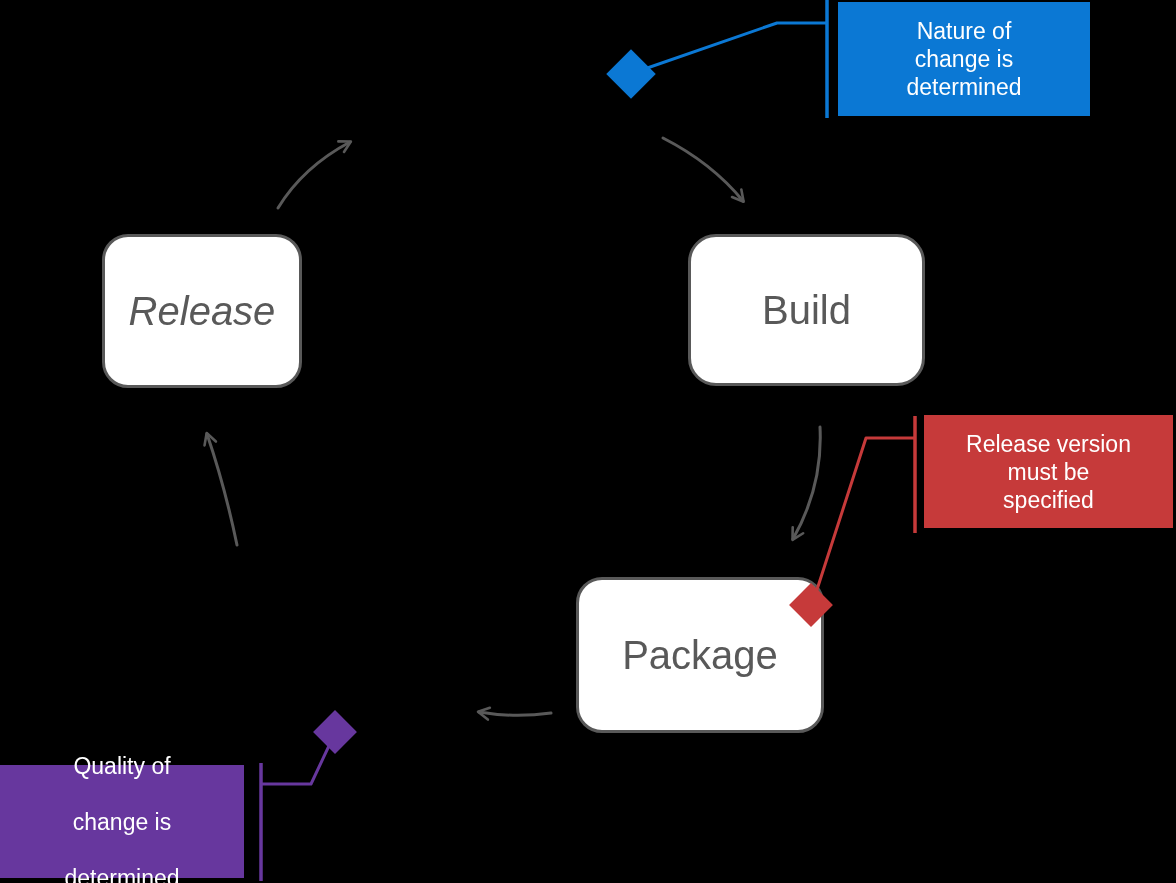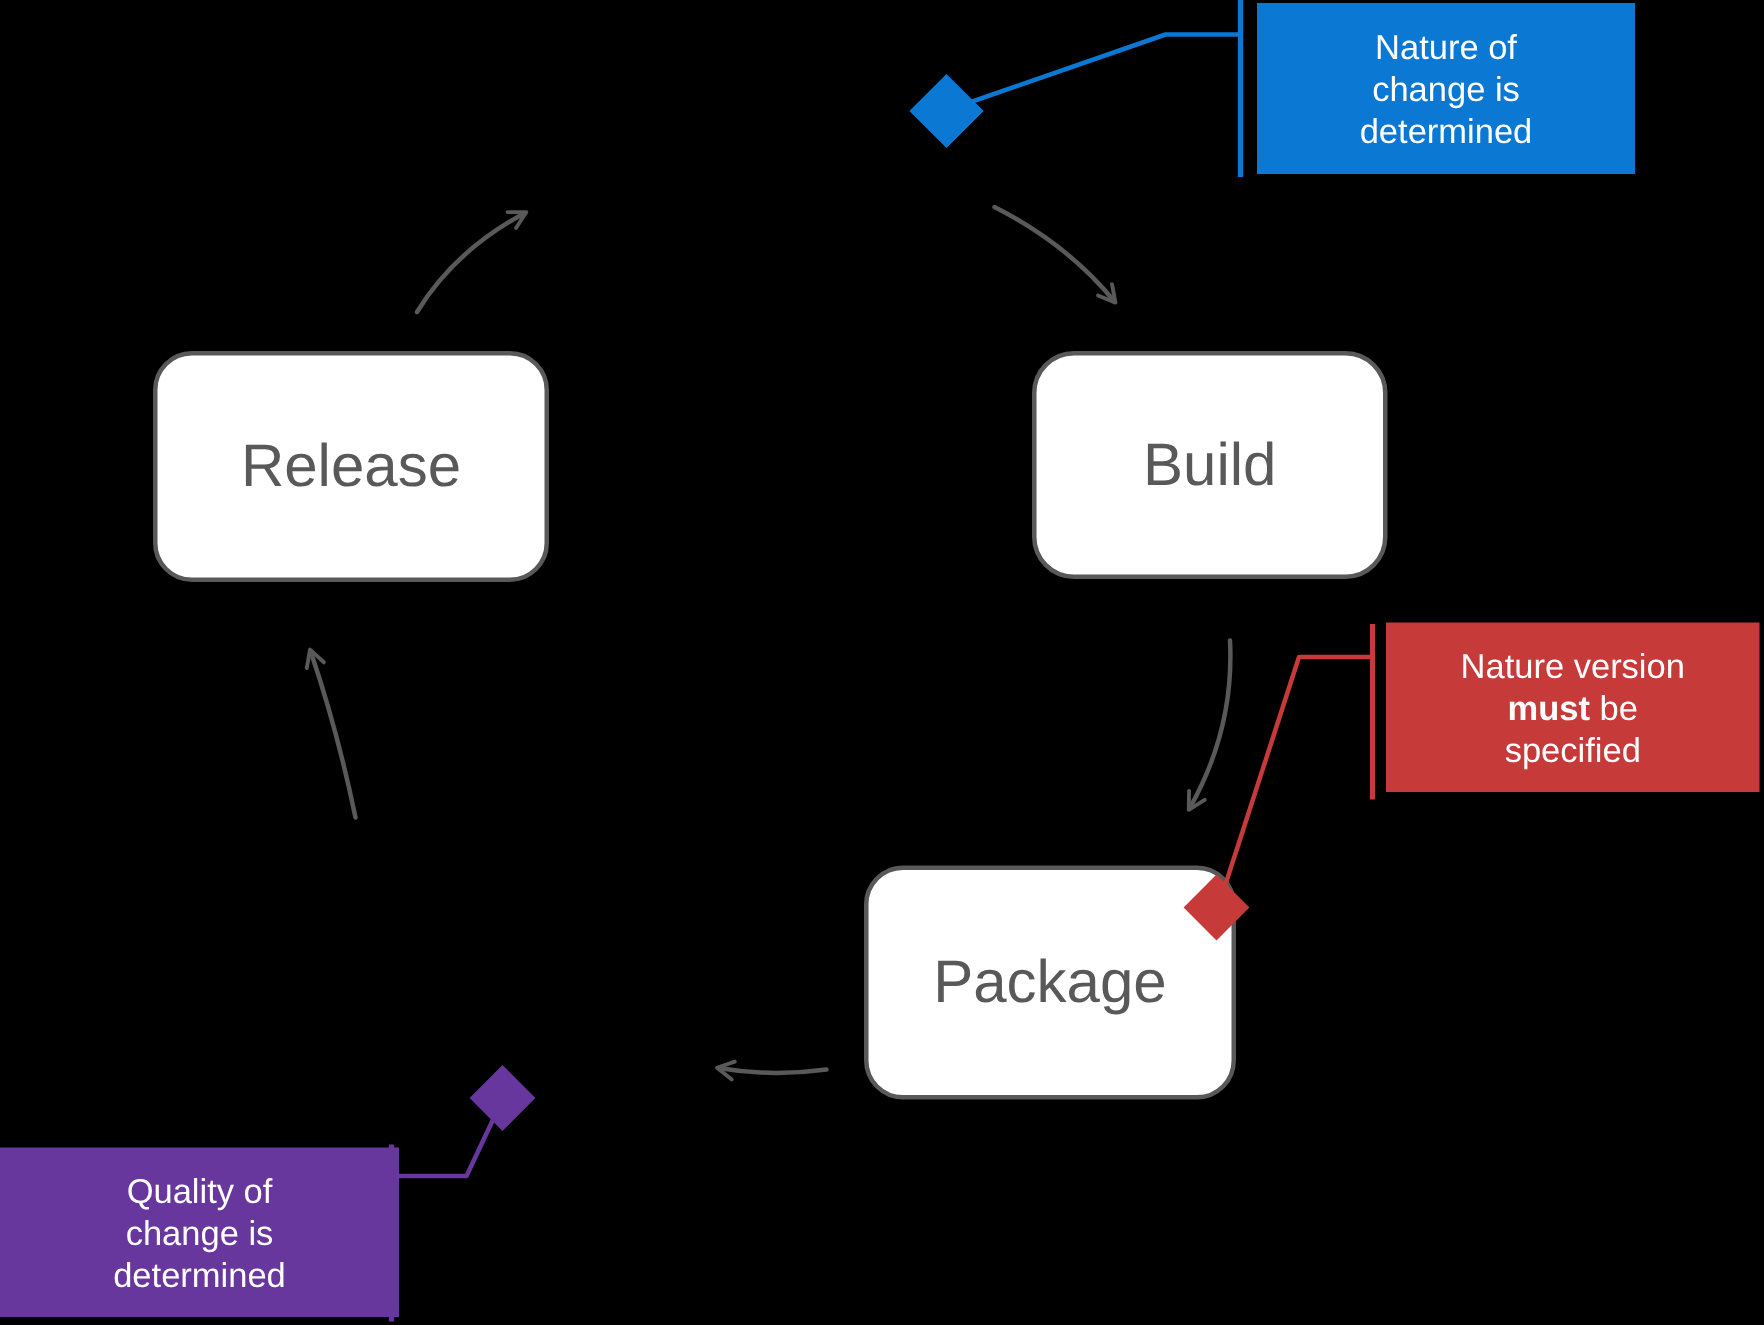--- a/index.html
+++ b/index.html
@@ -9,34 +9,34 @@
   }
   
   .node{
     position:absolute;box-sizing:border-box;
     background:#fff;border:3px solid #595959;border-radius:26px;
     display:flex;align-items:center;justify-content:center;
     text-align:center;color:#595959;font-size:40px;line-height:1.2;
     padding:0 12px;
   }
   .node-make{left:395px;top:22px;width:237px;height:153px;}
-  .node-release{left:102px;top:234px;width:264px;height:154px;}
+  .node-release{left:102px;top:234px;width:200px;height:154px;font-style:italic;}
   .node-build{left:688px;top:234px;width:237px;height:152px;border-radius:28px;}
   .node-validation{left:213px;top:577px;width:235px;height:156px;}
   .node-package{left:576px;top:577px;width:248px;height:156px;}
   
   .callout{
     position:absolute;box-sizing:border-box;color:#fff;
     display:flex;flex-direction:column;align-items:center;justify-content:center;
     text-align:center;font-size:23px;line-height:28px;
   }
-  .callout .bold{font-weight:700;}
+  .callout .bold{font-weight:400;}
   .callout-blue{left:838px;top:2px;width:252px;height:114px;}
   .callout-red{left:924px;top:415px;width:249px;height:113px;}
-  .callout-purple{left:0;top:765px;width:266px;height:113px;}
+  .callout-purple{left:0;top:765px;width:244px;height:113px;gap:28px;}
   
   .overlay{position:absolute;left:0;top:0;width:1176px;height:883px;pointer-events:none;}
   .arrow{fill:none;stroke-width:3;stroke-linecap:round;}
   .conn{fill:none;stroke-width:3;stroke-linecap:round;stroke-linejoin:round;}
   .bar{stroke-width:3.5;stroke-linecap:butt;}
 </style>
 </head>
 <body>
 
 <div class="stage" style="background-color: rgb(0, 0, 0);">
@@ -51,21 +51,21 @@
     <span>Package</span>
   </div>
 
   <div class="callout callout-blue" style="background-color: rgb(11, 120, 212);">
     <div>Nature of</div>
     <div>change is</div>
     <div>determined</div>
   </div>
 
   <div class="callout callout-red" style="background-color: rgb(198, 58, 58);">
-    <div>Nature version</div>
+    <div>Release version</div>
     <div><span class="bold">must</span><span> be</span></div>
     <div>specified</div>
   </div>
 
   <div class="callout callout-purple" style="background-color: rgb(103, 55, 158);">
     <div>Quality of</div>
     <div>change is</div>
     <div>determined</div>
   </div>
 

